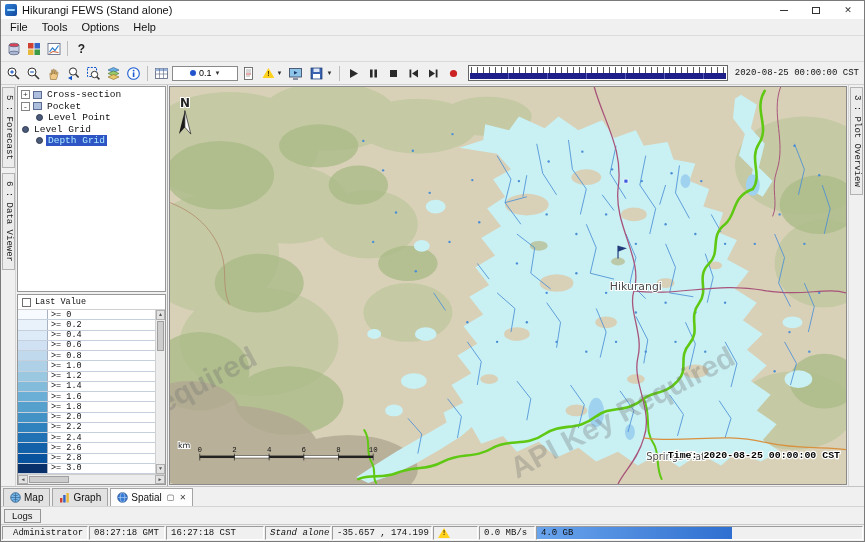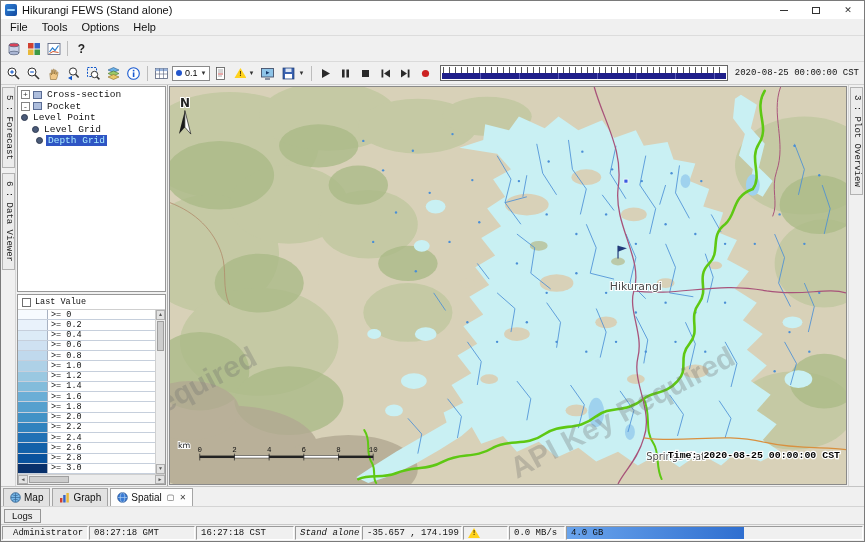--- a/index.html
+++ b/index.html
@@ -21,21 +21,21 @@
 .menubar{height:17px;background:#f0f0f0;border-bottom:1px solid #dcdcdc;display:flex;align-items:center;flex:none;padding-left:2px}
 .menu-item{padding:1px 7px;color:#111}
 
 .toolbar{background:#f0f0f0;display:flex;align-items:center;padding:1px 3px;gap:1px;flex:none}
 .toolbar1{height:26px;border-bottom:1px solid #dadada}
 .toolbar2{height:23px;border-bottom:1px solid #cfcfcf}
 .tbtn{width:19px;height:19px;display:flex;align-items:center;justify-content:center;background:transparent;border:1px solid transparent;padding:0;flex:none}
 .tbtn svg{display:block}
 .tsep{width:1px;height:15px;background:#bdbdbd;margin:0 3px;flex:none}
 .help-label{font-weight:bold;font-size:12px;color:#222}
-.combo{display:flex;align-items:center;border:1px solid #8a8a8a;background:#fff;height:15px;padding:0 3px;gap:3px;font-size:9px;flex:none}
+.combo{display:flex;align-items:center;border:1px solid #8a8a8a;background:#fff;height:15px;padding:0 17px;gap:3px;font-size:9px;flex:none}
 .combo .dot{width:6px;height:6px;border-radius:50%;background:#2255cc}
 .caret{font-size:6px;color:#333}
 .drop-btn{display:flex;align-items:center;gap:2px;height:19px;padding:0 2px;border:1px solid transparent;background:transparent}
 .warn-icon{width:12px;height:10px;background:#ffd21e;clip-path:polygon(50% 0,100% 100%,0 100%);display:inline-flex;align-items:flex-end;justify-content:center;font-size:7px;font-weight:bold;color:#4a3200;line-height:9px;flex:none}
 .timeline{flex:1;height:16px;margin:0 4px;border:1px solid #666;background:#fff;position:relative;min-width:120px}
 .timeline-ticks{position:absolute;top:1px;left:2px;right:2px;height:6px;background:repeating-linear-gradient(90deg,#555 0 1px,transparent 1px 6px)}
 .timeline-bar{position:absolute;bottom:1px;left:1px;right:1px;height:6px;background:repeating-linear-gradient(90deg,#1f1f8a 0 38px,#5a5ab8 38px 39px)}
 .datetime-label{font-family:"Liberation Mono",monospace;font-size:9px;white-space:nowrap;margin:0 2px;color:#111}
 
 .main{flex:1;display:flex;min-height:0;background:#f0f0f0}
@@ -291,25 +291,25 @@
           <div class="tree-row" style="padding-left: 3px;">
             <span class="expander">+</span>
             <span class="node-icon folder"></span>
             <span class="tree-label">Cross-section</span>
           </div>
           <div class="tree-row" style="padding-left: 3px;">
             <span class="expander">-</span>
             <span class="node-icon folder"></span>
             <span class="tree-label">Pocket</span>
           </div>
-          <div class="tree-row" style="padding-left: 3px;">
+          <div class="tree-row" style="padding-left: 18px;">
             <span class="node-icon node"></span>
             <span class="tree-label">Level Point</span>
           </div>
-          <div class="tree-row" style="padding-left: 14px;">
+          <div class="tree-row" style="padding-left: 4px;">
             <span class="node-icon node"></span>
             <span class="tree-label">Level Grid</span>
           </div>
           <div class="tree-row" style="padding-left: 18px;">
             <span class="node-icon node"></span>
             <span class="tree-label selected">Depth Grid</span>
           </div>
         </div>
       <div class="legend-panel">
         <div class="legend-header">
@@ -673,21 +673,21 @@
   </div>
 
   <div class="logs-row">
     <button class="logs-btn">Logs</button>
   </div>
 
   <div class="status-bar">
       <div class="status-cell" style="width: 86px; padding-left: 10px;">
         <span class="status-text">Administrator</span>
       </div>
-      <div class="status-cell" style="width: 106px;">
+      <div class="status-cell" style="width: 76px;">
         <span class="status-text">08:27:18 GMT</span>
       </div>
       <div class="status-cell" style="width: 98px;">
         <span class="status-text">16:27:18 CST</span>
       </div>
       <div class="status-cell" style="width: 66px; font-style: italic;">
         <span class="status-text">Stand alone</span>
       </div>
       <div class="status-cell" style="width: 100px;">
         <span class="status-text">-35.657 , 174.199</span>

